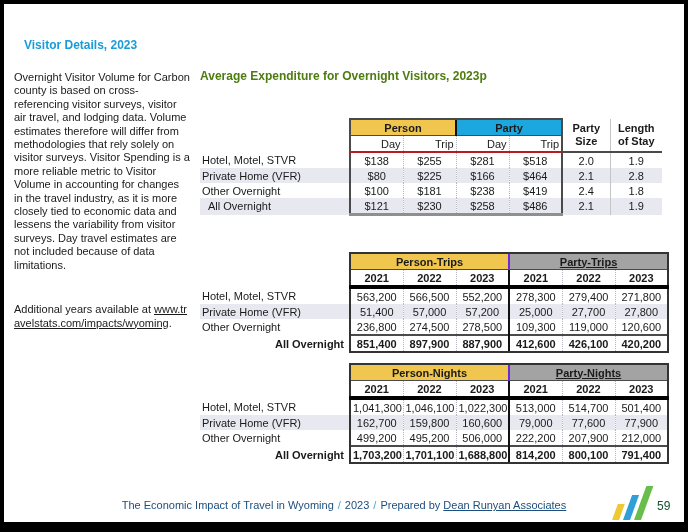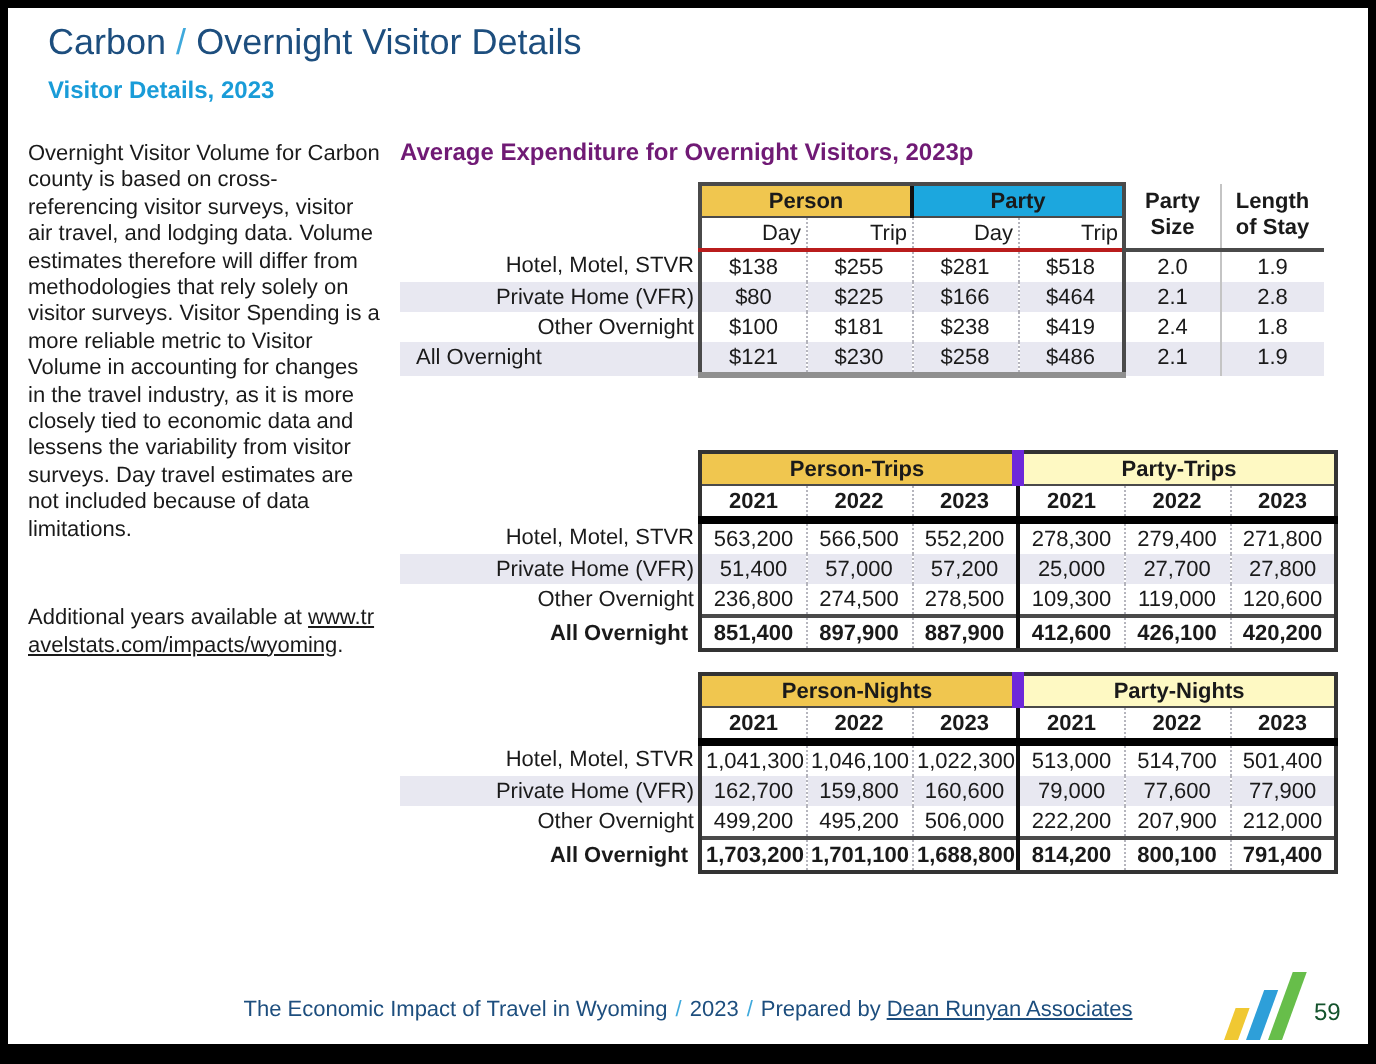--- a/index.html
+++ b/index.html
@@ -7,52 +7,52 @@
   .page{position:absolute;left:4px;top:4px;width:680px;height:518px;background:#fff;}
 
   .title{position:absolute;left:20px;top:7px;font-size:18px;color:#1D4E7E;white-space:nowrap;}
   .title .sep{color:#3FA9DC;margin:0 5px;}
   .subtitle{position:absolute;left:20px;top:34px;font-size:12px;font-weight:bold;color:#199CD8;}
 
   .sidebar{position:absolute;left:10px;top:67px;width:176px;font-size:11px;line-height:13.4px;color:#1a1a1a;}
   .sidebar .para2{margin-top:31px;}
   .sidebar .link{text-decoration:underline;word-break:break-all;cursor:pointer;color:#1a1a1a;}
 
-  .caption{position:absolute;font-size:12px;font-weight:bold;color:#701a75;white-space:nowrap;}
+  .caption{position:absolute;font-size:12px;font-weight:bold;color:#4d7c0f;white-space:nowrap;}
   #cap-exp{left:196px;top:65px;}
   #cap-vol{left:196px;top:199px;}
 
-  table{border-collapse:collapse;position:absolute;table-layout:fixed;}
+  table{border-collapse:collapse;position:absolute;table-layout:fixed;margin-top:27px;}
   td{font-size:11px;color:#1a1a1a;height:15px;padding:0 2px;text-align:center;
      overflow:hidden;white-space:nowrap;}
   #t-exp{left:196px;top:87px;width:462px;}
   #t-trips{left:196px;top:221px;width:468px;}
   #t-nights{left:196px;top:332px;width:468px;}
 
-  td.lbl{text-align:right;padding-left:2px;}
+  td.lbl{text-align:left;padding-left:2px;}
   td.lbl-ind{text-align:left;padding-left:8px;}
   tr.shade td{background:#E8E8F1;}
 
   
   td.gh{font-weight:bold;border-top:2px solid #4a4a4a;border-bottom:1px solid #4a4a4a;}
   td.gold{background:#F0C64F;border-left:2px solid #4a4a4a;}
   td.blu{background:#1CA7DE;border-left:2px solid #111;border-right:2px solid #4a4a4a;}
   td.xh{font-weight:bold;line-height:13px;border-bottom:2px solid #4a4a4a;vertical-align:middle;}
   td.xh2{border-left:1px solid #c4c4c4;}
   tr.sub td.sh{font-weight:normal;border-bottom:2px solid #b91c1c;text-align:right;}
   td.e1{border-left:2px solid #4a4a4a;}
   td.edot{border-left:1px dotted #b5b5bd;}
   td.e4{border-right:2px solid #4a4a4a;}
   td.xc{border-left:1px solid #c4c4c4;}
   tr.elast td.eb{border-bottom:3px solid #8f8f8f;}
 
   
   td.vgh{font-weight:bold;border-top:2px solid #333;border-bottom:1px solid #4a4a4a;}
   td.vgold{background:#F0C64F;border-left:2px solid #333;}
-  td.vblu{background:#fef9c3;border-left:6px solid #6d28d9;border-right:2px solid #333;}
+  td.vblu{background:#a3a3a3;border-left:2px solid #6d28d9;border-right:2px solid #333;text-decoration:underline;}
   tr.years td.yh{font-weight:bold;border-bottom:4px solid #000000;}
   td.v1{border-left:2px solid #333;}
   td.vdot{border-left:1px dotted #b5b5bd;}
   td.v4{border-left:2px solid #111;}
   td.v6{border-right:2px solid #333;}
   tr.total td{font-weight:bold;}
   tr.total td.tt{border-top:2px solid #4a4a4a;}
   tr.total td.vb{border-bottom:2px solid #333;}
   td.lbl-r{text-align:right;padding-right:5px;}
 
@@ -65,21 +65,20 @@
   .logo .bar{position:absolute;bottom:0;width:7px;transform:skewX(-20deg);transform-origin:bottom left;}
   .logo .bar.y{left:2px;height:16px;background:#F0C832;}
   .logo .bar.b{left:13px;height:25px;background:#2E9FD9;}
   .logo .bar.g{left:24px;height:34px;background:#67BE4A;}
 </style>
 </head>
 <body>
 
 <div class="page">
 
-  <div class="title"><span>Carbon</span><span class="sep">/</span><span>Overnight Visitor Details</span></div>
   <div class="subtitle">Visitor Details, 2023</div>
 
   <div class="sidebar">
     <div>Overnight Visitor Volume for Carbon county is based on cross-referencing visitor surveys, visitor air travel, and lodging data. Volume estimates therefore will differ from methodologies that rely solely on visitor surveys. Visitor Spending is a more reliable metric to Visitor Volume in accounting for changes in the travel industry, as it is more closely tied to economic data and lessens the variability from visitor surveys. Day travel estimates are not included because of data limitations.</div>
     <div class="para2"><span>Additional years available at </span><span class="link">www.travelstats.com/impacts/wyoming</span><span>.</span></div>
   </div>
 
   <div class="caption" id="cap-exp">Average Expenditure for Overnight Visitors, 2023p</div>
 
   <table id="t-exp">

